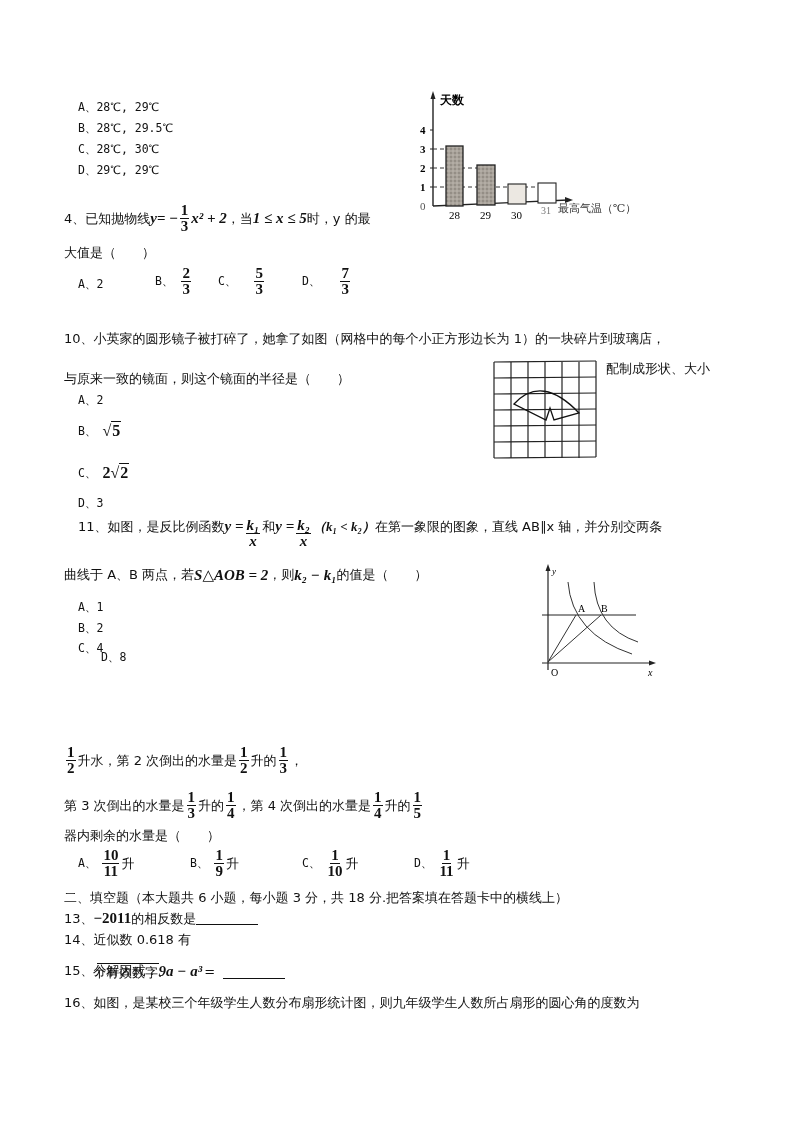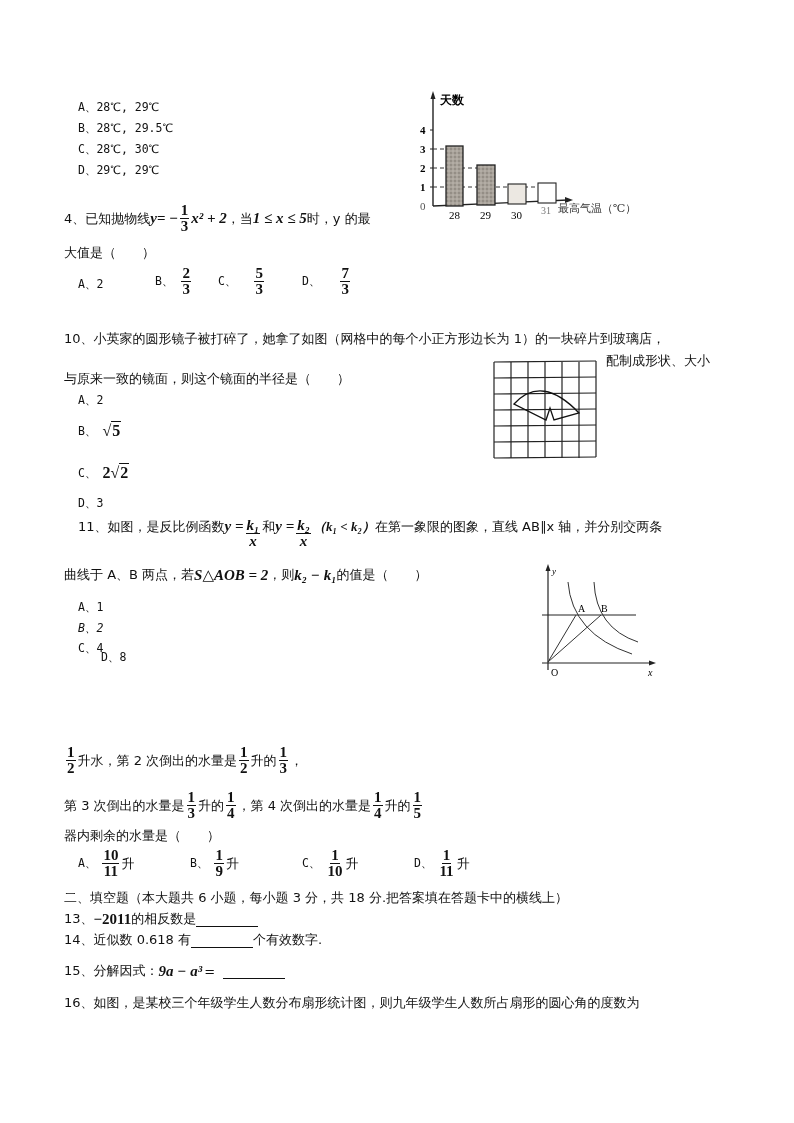--- a/index.html
+++ b/index.html
@@ -120,21 +120,21 @@
   <div class="abs opt" style="left:302px;top:266px;display:flex;align-items:center;">
     <span>D、</span>
     <span class="frac" style="margin-left:20px;">
         <span class="num">7</span>
         <span class="den">3</span>
       </span>
   </div>
 </div>
 
 <div class="abs txt" style="left:64px;top:330px;">10、小英家的圆形镜子被打碎了，她拿了如图（网格中的每个小正方形边长为 1）的一块碎片到玻璃店，</div>
-<div class="abs txt" style="left:606px;top:352px;">配制成形状、大小</div>
+<div class="abs txt" style="left:606px;top:360px;">配制成形状、大小</div>
 <div class="abs txt" style="left:64px;top:370px;">与原来一致的镜面，则这个镜面的半径是（　　）</div>
 
 <div>
   <div class="abs opt" style="left:78px;top:393px;">
     <span>A、</span><span>2</span>
   </div>
   <div class="abs opt" style="left:78px;top:422px;display:flex;align-items:center;">
     <span>B、</span>
     <span class="sqrt" style="margin-left:6px;">√<span class="rad">5</span></span>
   </div>
@@ -190,21 +190,21 @@
   <span class="mi">S△AOB = 2</span>
   <span>，则</span>
   <span class="mi">k₂ − k₁</span>
   <span>的值是（　　）</span>
 </div>
 
 <div>
   <div class="abs opt" style="left:78px;top:600px;">
     <span>A、</span><span>1</span>
   </div>
-  <div class="abs opt" style="left:78px;top:621px;font-style:italic;">
+  <div class="abs opt" style="left:78px;top:621px;">
     <span>B、</span><span>2</span>
   </div>
   <div class="abs opt" style="left:78px;top:641px;">
     <span>C、</span><span>4</span>
   </div>
   <div class="abs opt" style="left:78px;top:650px;margin-left:23px;">
     <span>D、</span><span>8</span>
   </div>
 </div>
 
@@ -298,28 +298,28 @@
     <span class="frac" style="margin-left:6px;">
         <span class="num">1</span>
         <span class="den">11</span>
       </span>
     <span class="txt">升</span>
   </div>
 </div>
 
 <div class="abs txt" style="left:64px;top:889px;">二、填空题（本大题共 6 小题，每小题 3 分，共 18 分.把答案填在答题卡中的横线上）</div>
 
-<div class="abs txt" style="left:64px;top:910px;display:flex;align-items:center;">
+<div class="abs txt" style="left:64px;top:910px;display:flex;">
   <span>13、</span>
   <span class="m">−2011</span>
   <span>的相反数是</span>
   <span class="blank" style="width:62px;height:14px;"></span>
 </div>
 
-<div class="abs txt" style="left:64px;top:931px;display:flex;align-items:center;">
+<div class="abs txt" style="left:64px;top:931px;display:flex;align-items:center;flex-direction:column;">
   <span>14、近似数 0.618 有</span>
   <span class="blank" style="width:62px;height:14px;"></span>
   <span>个有效数字.</span>
 </div>
 
 <div class="abs txt" style="left:64px;top:962px;display:flex;align-items:center;">
   <span>15、分解因式：</span>
   <span class="mi">9a − a³</span>
   <span style="margin:0 8px 0 2px;">=</span>
   <span class="blank" style="width:62px;height:14px;"></span>

